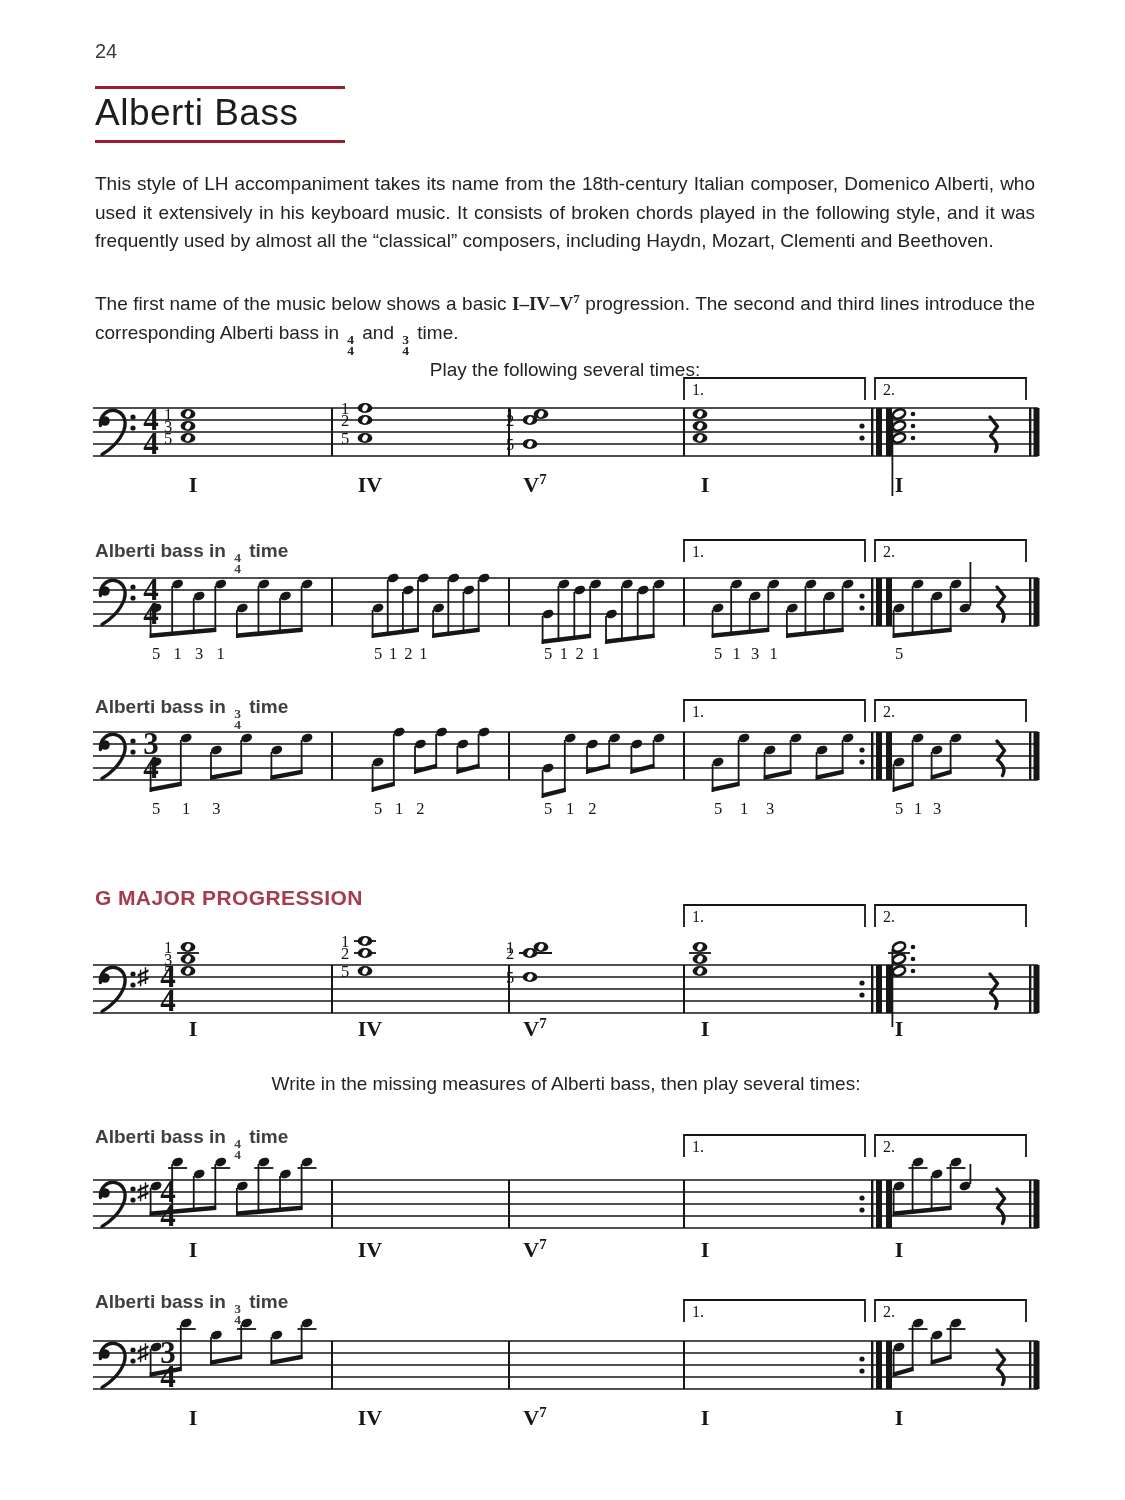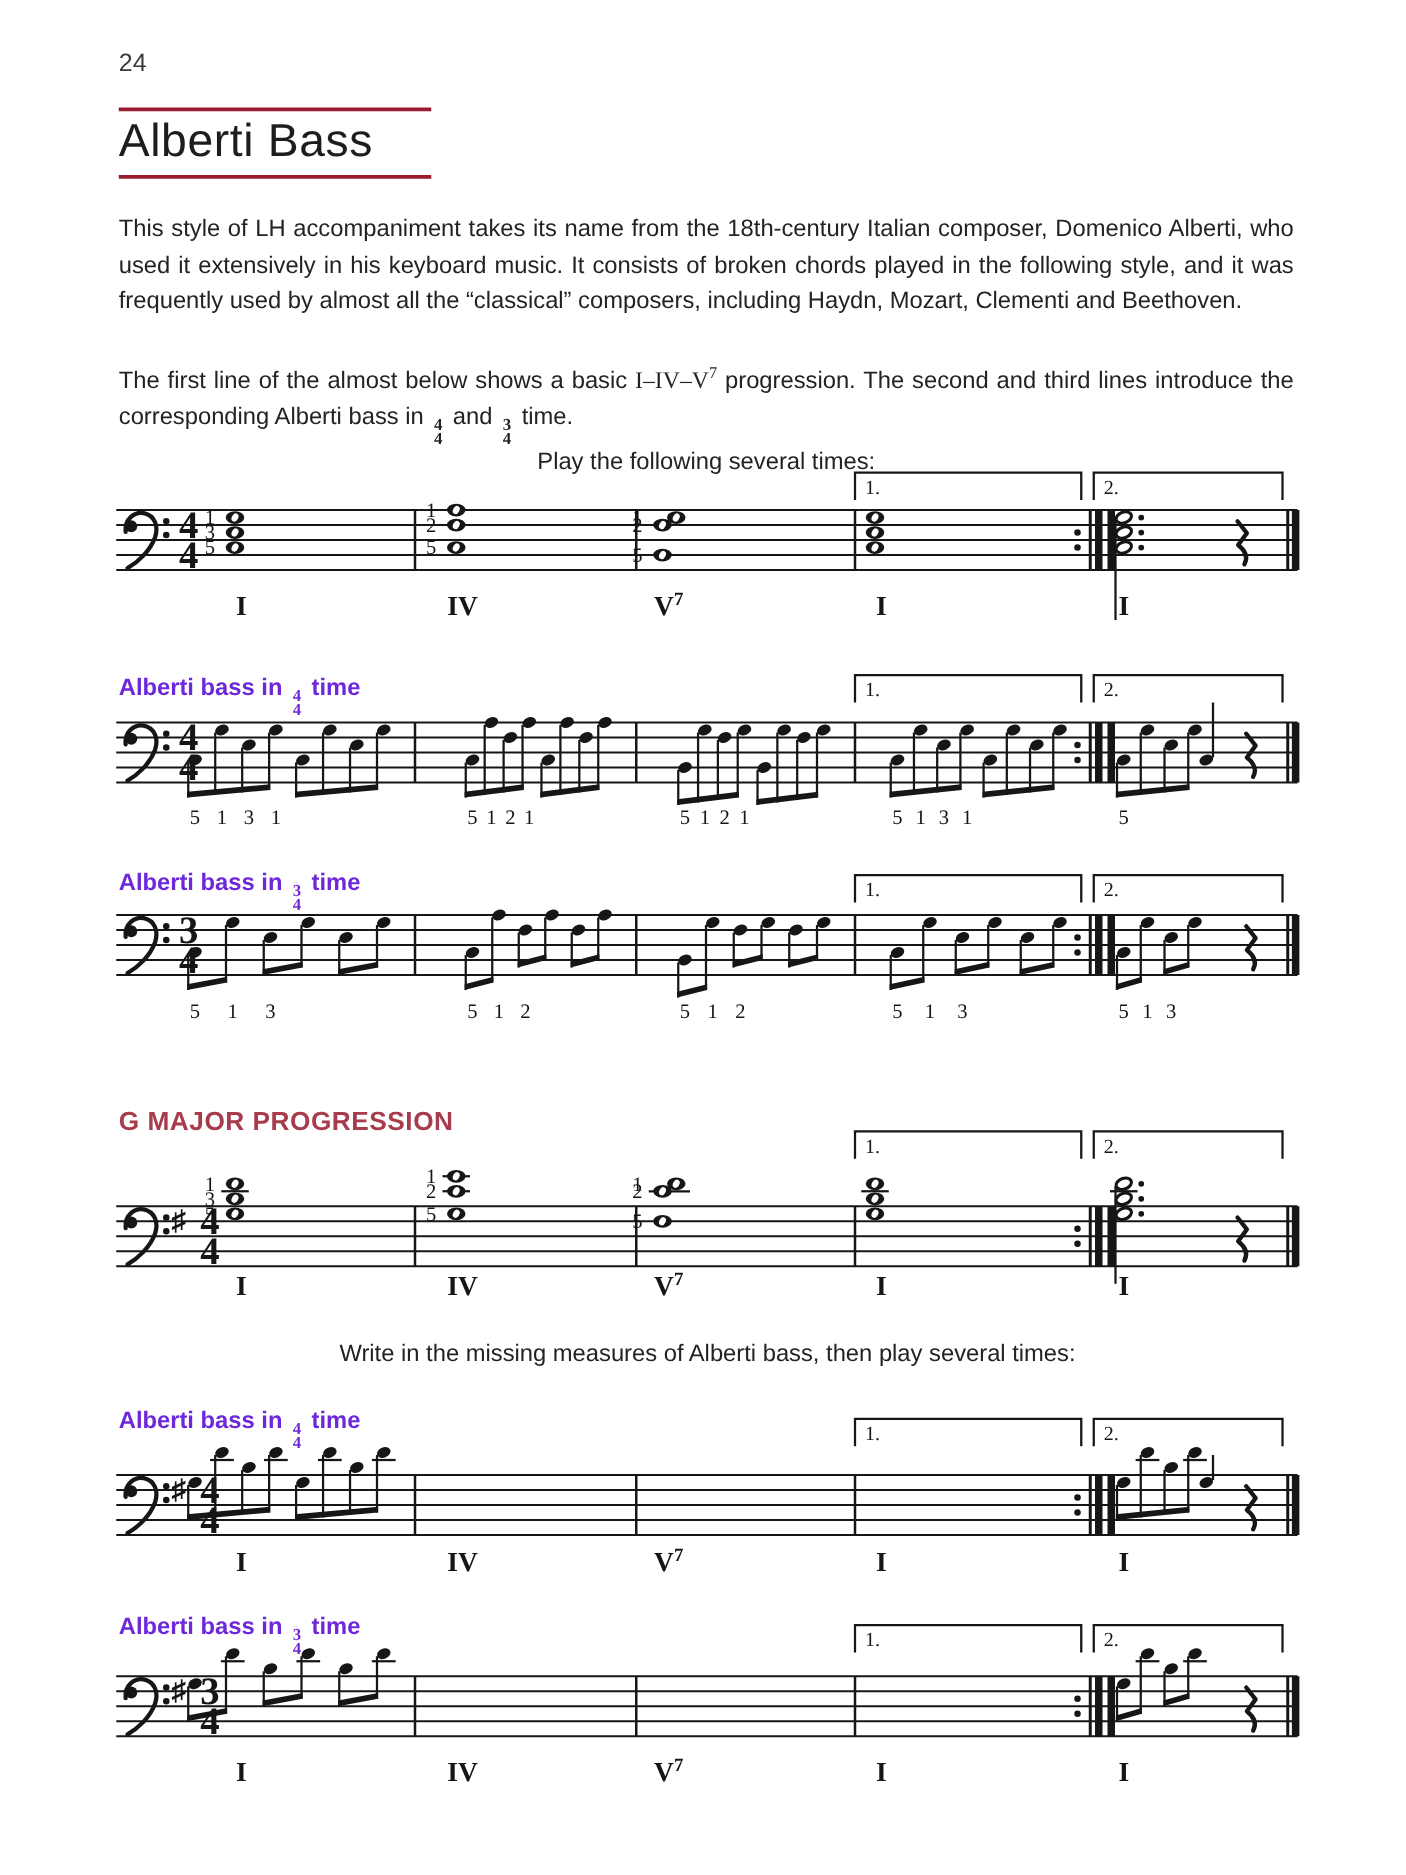--- a/index.html
+++ b/index.html
@@ -5,25 +5,25 @@
   html,body{margin:0;padding:0;background:#e8e8e8}
   .page{position:relative;width:1125px;height:1500px;background:#ffffff;
         font-family:"Liberation Sans",sans-serif;color:#232323;overflow:hidden}
   .abs{position:absolute}
   .pagenum{font-size:20px;color:#3a3a3a}
   h1.title{font-size:37px;font-weight:normal;margin:0;letter-spacing:.5px;color:#1d1d1d}
   .rule{height:3px;width:250px}
   p.body{font-size:19px;line-height:1.5;text-align:justify;width:940px;margin:0}
   p.lead{text-align:center}
   h2.gmaj{font-size:21px;font-weight:700;margin:0;letter-spacing:.4px}
-  .alabel{font-weight:bold;font-size:19px;color:#6d28d9}
+  .alabel{font-weight:bold;font-size:19px;color:#404040}
   .frac{display:inline-flex;flex-direction:column;align-items:center;
         font-family:"Liberation Serif",serif;font-weight:bold;font-size:13.5px;
         line-height:.82;vertical-align:-5px;margin:0 3px}
-  .prog{font-family:"Liberation Serif",serif;font-weight:normal}
+  .prog{font-family:"Liberation Serif",serif;font-weight:bold}
   .prog sup{font-size:13px}
   svg.staff{position:absolute;left:93px;overflow:visible}
   svg text{fill:#161616}
   svg .ts{font-family:"Liberation Serif",serif;font-weight:bold;font-size:31px;text-anchor:middle}
   svg .ks{font-family:"Liberation Serif",serif;font-weight:bold;font-size:23px;text-anchor:middle}
   svg .fg{font-family:"Liberation Serif",serif;font-size:16.5px;text-anchor:middle}
   svg .vl{font-family:"Liberation Serif",serif;font-size:16px}
   svg .rn{font-family:"Liberation Serif",serif;font-weight:bold;font-size:22px;text-anchor:middle}
 </style>
 </head>
@@ -35,21 +35,21 @@
 
   <div class="abs rule" style="left: 95px; top: 86px; background: rgb(155, 27, 48);"></div>
   <h1 class="abs title" style="left:95px;top:92px">Alberti Bass</h1>
   <div class="abs rule" style="left: 95px; top: 140px; background: rgb(155, 27, 48);"></div>
 
   <p class="abs body" style="left:95px;top:170px">
     <span>This style of LH accompaniment takes its name from the 18th-century Italian composer, Domenico Alberti, who used it extensively in his keyboard music.  It consists of broken chords played in the following style, and it was frequently used by almost all the “classical” composers, including Haydn, Mozart, Clementi and Beethoven.</span>
   </p>
 
   <p class="abs body" style="left:95px;top:289px">
-    <span>The first line of the almost below shows a basic </span><span class="prog"><span>I–IV–V</span><sup>7</sup></span><span> progression.  The second and third lines introduce the corresponding Alberti bass in </span><span class="frac">
+    <span>The first name of the music below shows a basic </span><span class="prog"><span>I–IV–V</span><sup>7</sup></span><span> progression.  The second and third lines introduce the corresponding Alberti bass in </span><span class="frac">
         <span>4</span>
         <span>4</span>
       </span><span> and </span><span class="frac">
         <span>3</span>
         <span>4</span>
       </span><span> time.</span>
   </p>
 
   <p class="abs body lead" style="left:95px;top:356px">Play the following several times:</p>
 

